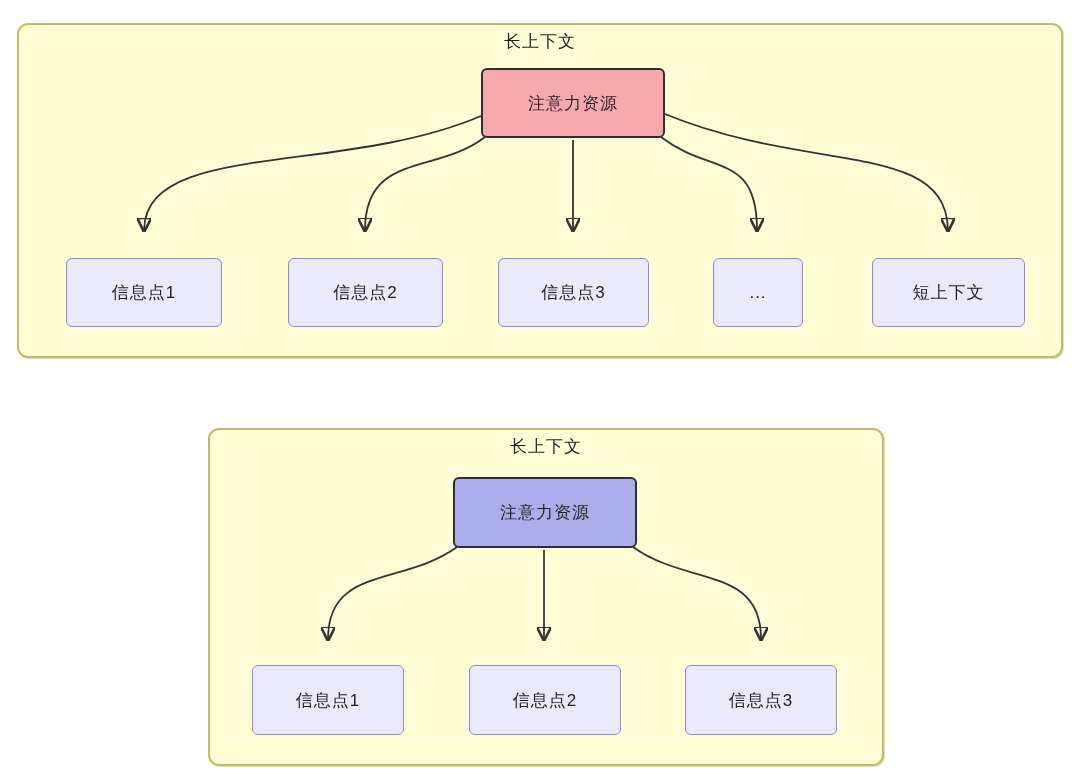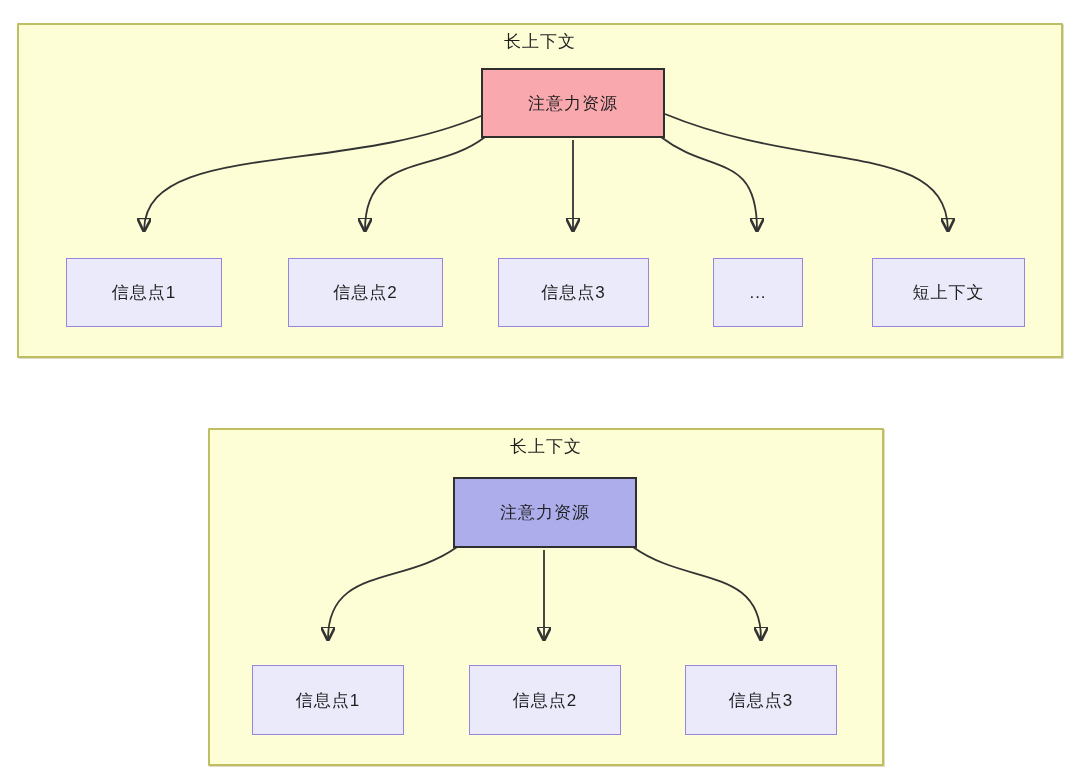--- a/index.html
+++ b/index.html
@@ -19,40 +19,40 @@
     position:relative;
     width:1080px;height:774px;
     background:#ffffff;
     overflow:hidden;
   }
   .panel{
     position:absolute;
     background:var(--panel-fill);
     border:2px solid var(--panel-border);
     box-sizing:border-box;
-    border-radius:1px;
+    border-radius:11px;
     box-shadow:1px 1px 0 rgba(160,160,90,0.35);
   }
   .panel-title{
     position:absolute;
     top:5px;left:0;right:0;
     text-align:center;
     font-size:17px;
     letter-spacing:1px;
     color:var(--text);
   }
   .node{
     position:absolute;
     box-sizing:border-box;
     display:flex;
     align-items:center;
     justify-content:center;
     font-size:17px;
     letter-spacing:1px;
-    border-radius:0;
+    border-radius:6px;
     color:var(--text);
   }
   .node.root{
     border:2.5px solid var(--node-border);
   }
   .node.root-long{background:var(--long-root-fill);}
   .node.root-short{background:var(--short-root-fill);}
   .node.leaf{
     background:var(--leaf-fill);
     border:1.5px solid var(--leaf-border);

